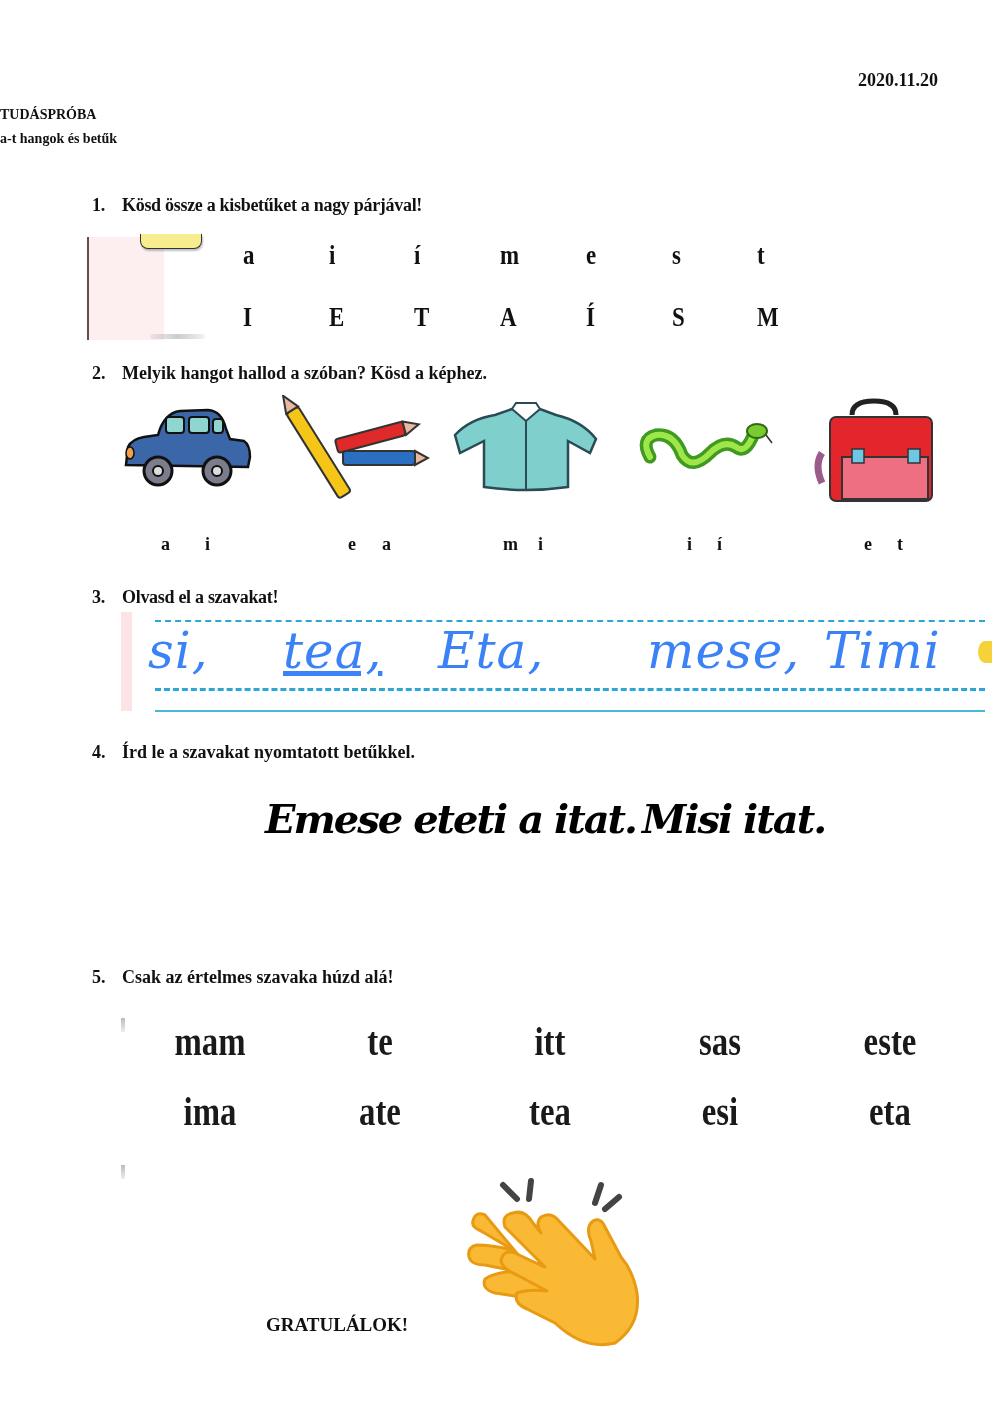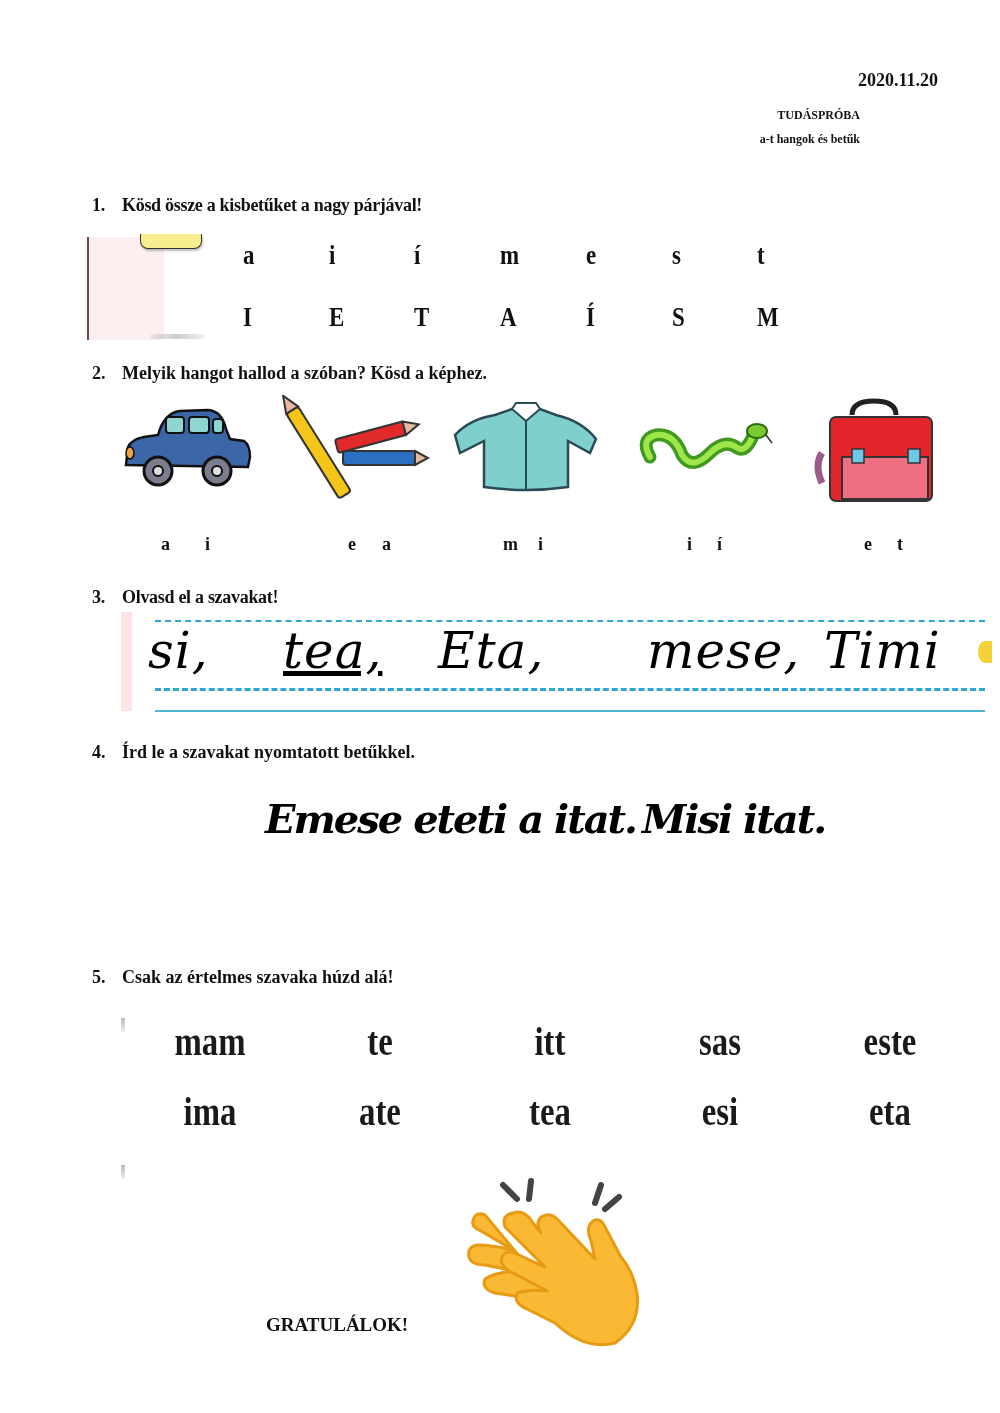--- a/index.html
+++ b/index.html
@@ -2,21 +2,21 @@
 <html><head>
   <meta charset="utf-8">
   <style>
     html, body { margin: 0; padding: 0; background: #ffffff; }
     body {
       width: 1000px; height: 1413px; position: relative; overflow: hidden;
       font-family: "Liberation Serif", "DejaVu Serif", serif; color: #111;
     }
     .abs { position: absolute; }
     .date { right: 62px; top: 62px; font-weight: bold; font-size: 18px; margin-top: 8px; }
-    .title { left: 0; width: 860px; text-align: right; font-weight: bold; font-size: 12px; line-height: 22px; }
+    .title { left: 0; width: 860px; text-align: left; font-weight: bold; font-size: 14px; line-height: 22px; }
     .task { left: 92px; font-weight: bold; font-size: 18px; white-space: nowrap; }
     .task .num { display: inline-block; width: 30px; }
     .task.narrow { font-family: "Liberation Sans Narrow", "Liberation Serif", serif; letter-spacing: -0.3px; }
 
     
     .t1-frame { left: 87px; top: 237px; width: 75px; height: 103px; background: #fdeef0; border-left: 2px solid #6b4a4a; }
     .t1-tab { left: 140px; top: 234px; width: 60px; height: 14px; background: #f7ec8e; border-radius: 0 0 8px 8px; border: 1px solid #333; border-top: none; box-shadow: 1px 2px 2px rgba(0,0,0,0.25); }
     .t1-shadow { left: 150px; top: 334px; width: 55px; height: 5px; background: linear-gradient(90deg, rgba(0,0,0,0.05), rgba(0,0,0,0.2), rgba(0,0,0,0.05)); border-radius: 3px; }
     .letter-row { left: 230px; width: 600px; display: flex; }
     .letter-row span {
@@ -28,21 +28,21 @@
     .pic { top: 395px; height: 110px; }
     .syl-row { top: 534px; font-weight: bold; font-size: 18px; }
     .syl-row span { position: absolute; white-space: nowrap; }
 
     
     .t3-margin { left: 121px; top: 612px; width: 11px; height: 99px; background: #fbe3e6; }
     .dash { height: 0; border-top: 2px dashed #2ca6d6; }
     .solid { height: 0; border-top: 2px solid #4bb8d6; }
     .cursive-word {
       position: absolute; top: 622px; font-family: "DejaVu Serif", serif; font-style: italic;
-      font-size: 50px; color: #000000; font-weight: normal; letter-spacing: 1px;
+      font-size: 50px; color: #3b82f6; font-weight: normal; letter-spacing: 1px;
     }
     .yellow-dot { left: 978px; top: 641px; width: 14px; height: 22px; background: #f6d23a; border-radius: 50% 0 0 50%; }
 
     
     .script { top: 795px; font-family: "DejaVu Serif", serif; font-style: italic; font-weight: bold; font-size: 40px; color: #000; letter-spacing: -2px; }
 
     
     .word-grid { left: 125px; top: 1018px; width: 850px; }
     .word-row { display: flex; height: 70px; }
     .word-row span {

